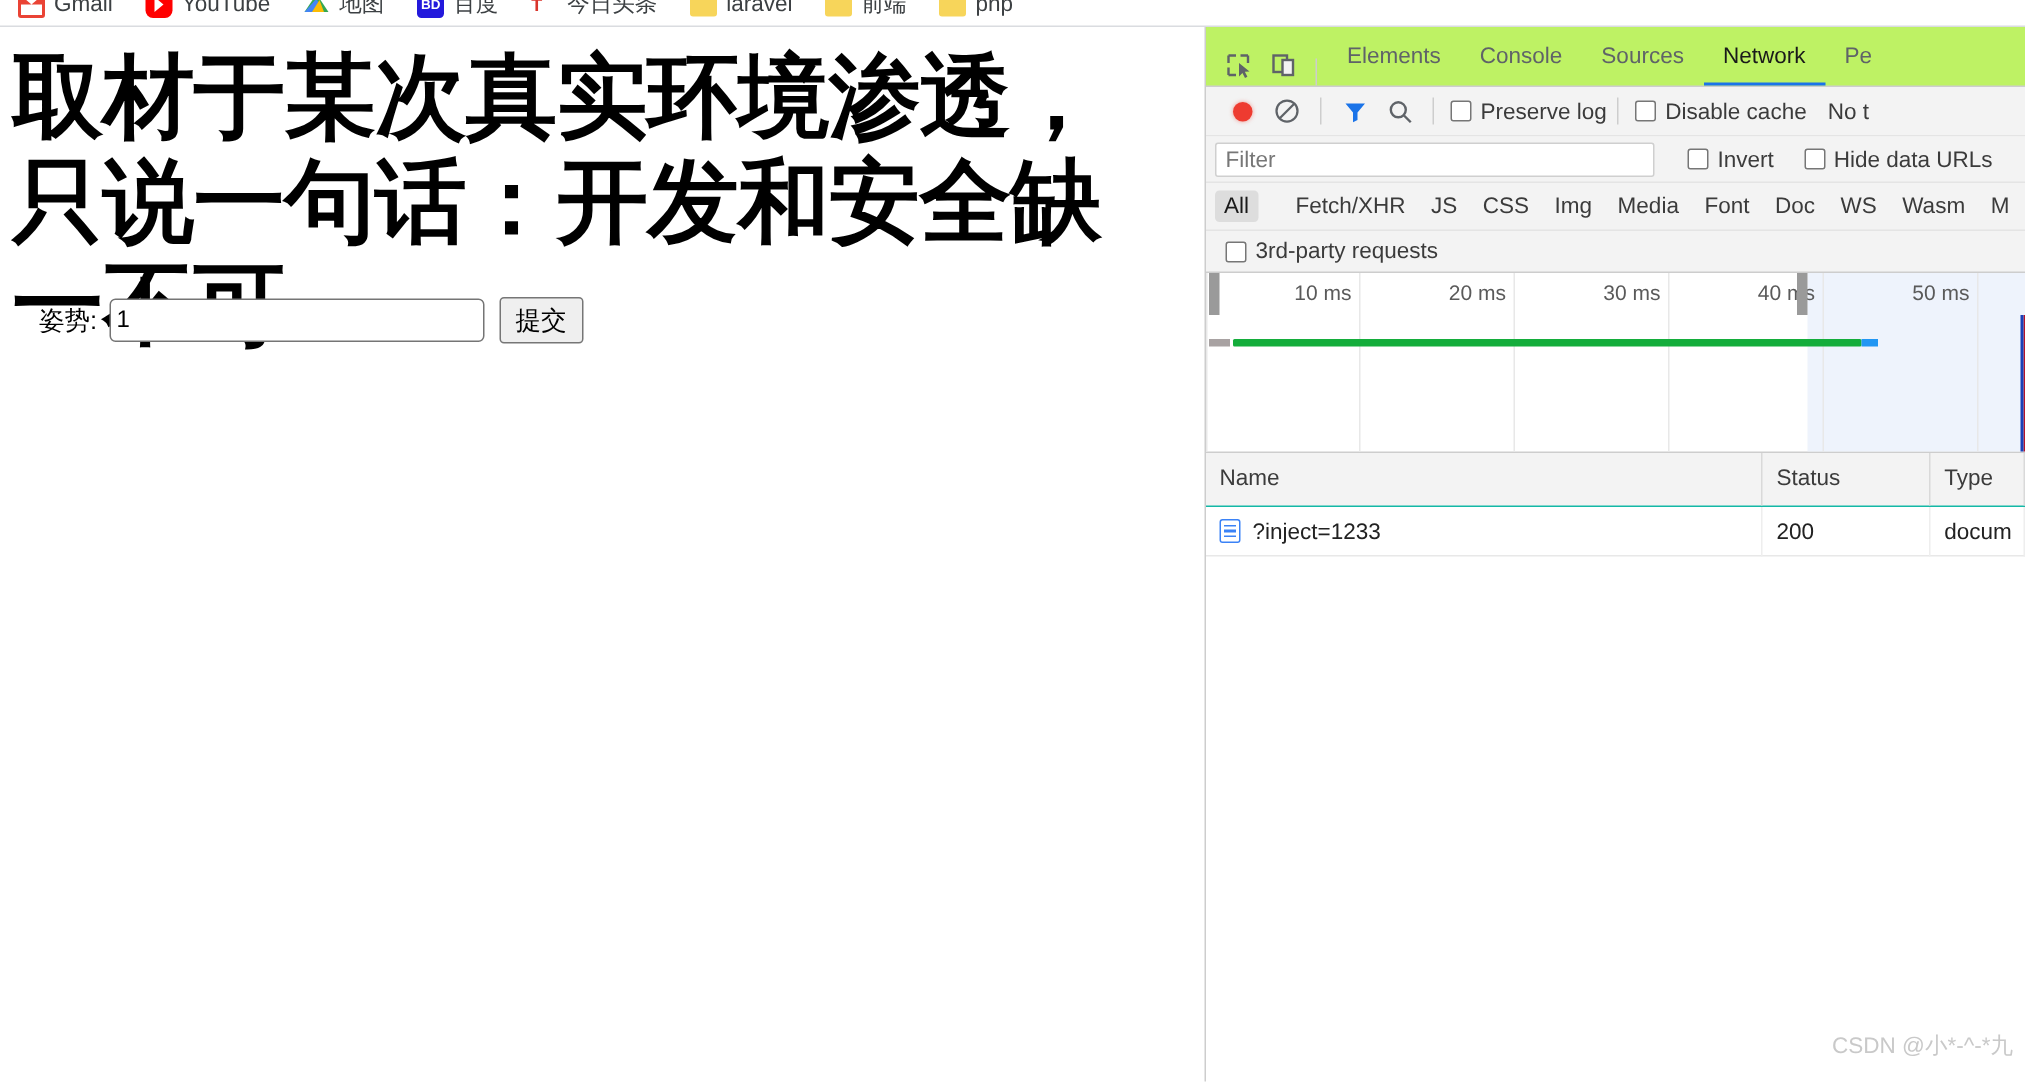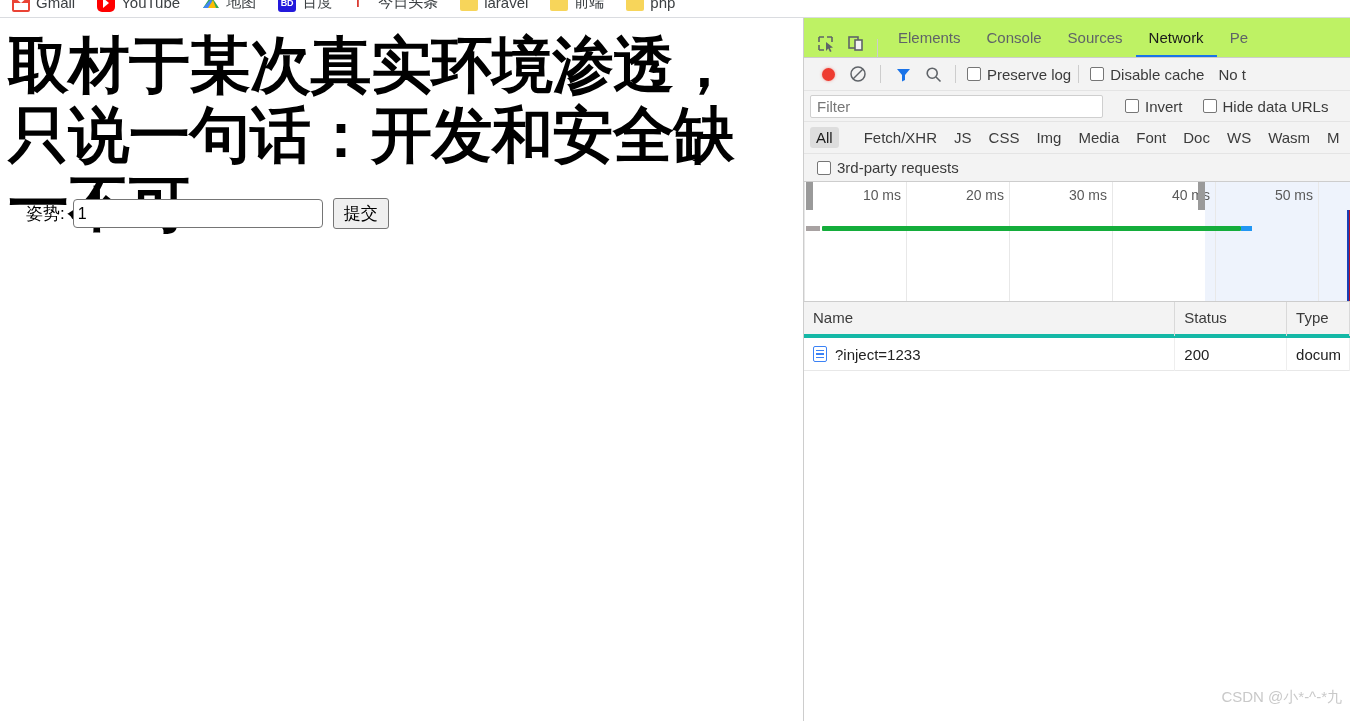--- a/index.html
+++ b/index.html
@@ -299,22 +299,22 @@
     background: #1a41b8;
     z-index: 7;
   }
 
   
   #dt-table { background: #fff; }
   #tbl-head {
     display: flex;
     height: 36px;
     background: #f3f3f3;
-    border-bottom: 4px solid #14b8a6;
-    align-items: center;
+    border-bottom: 1px solid #14b8a6;
+    align-items: flex-end;
   }
   .th {
     font-size: 15px;
     color: #3b3b3b;
     padding-left: 9px;
     height: 36px;
     line-height: 36px;
     border-right: 1px solid #d9d9d9;
     cursor: pointer;
     overflow: hidden;

